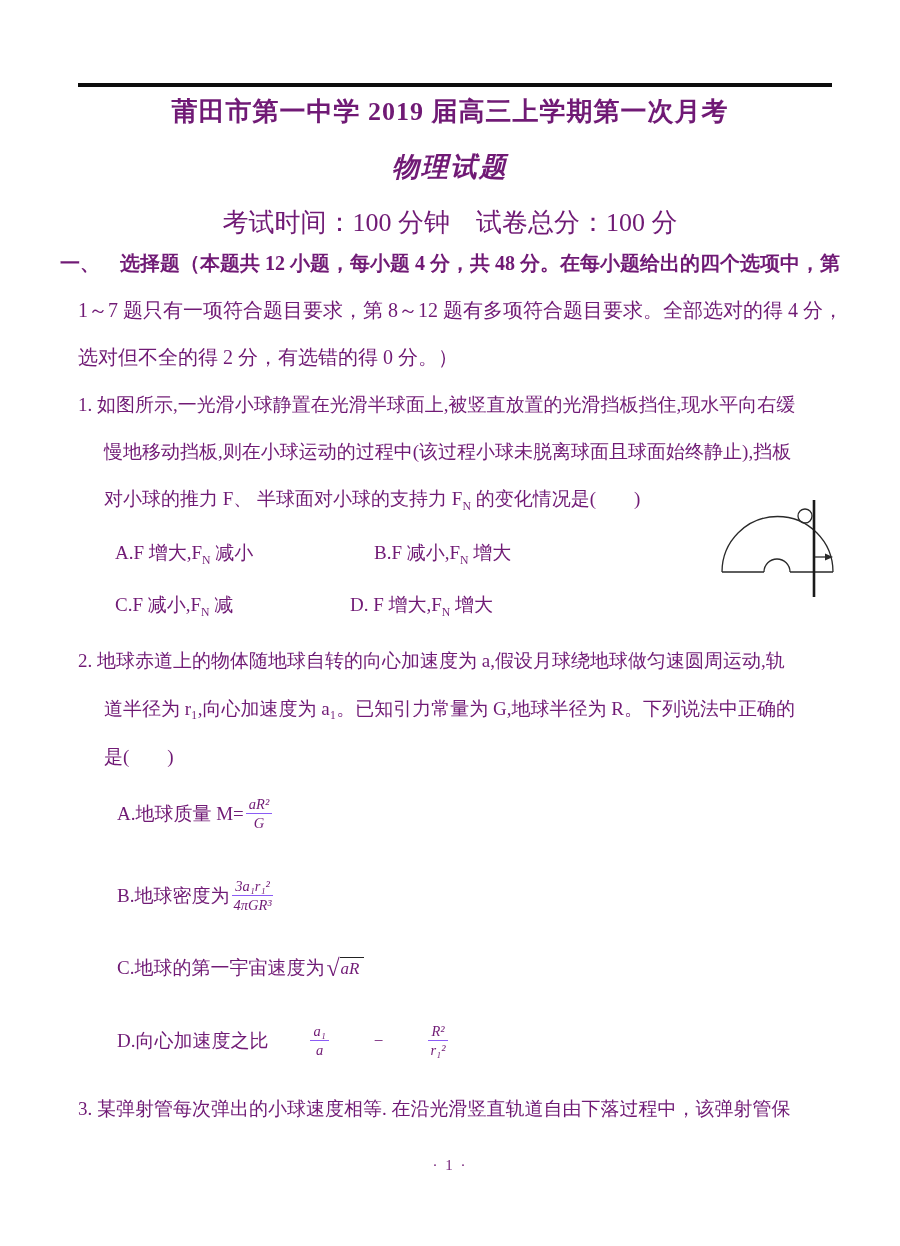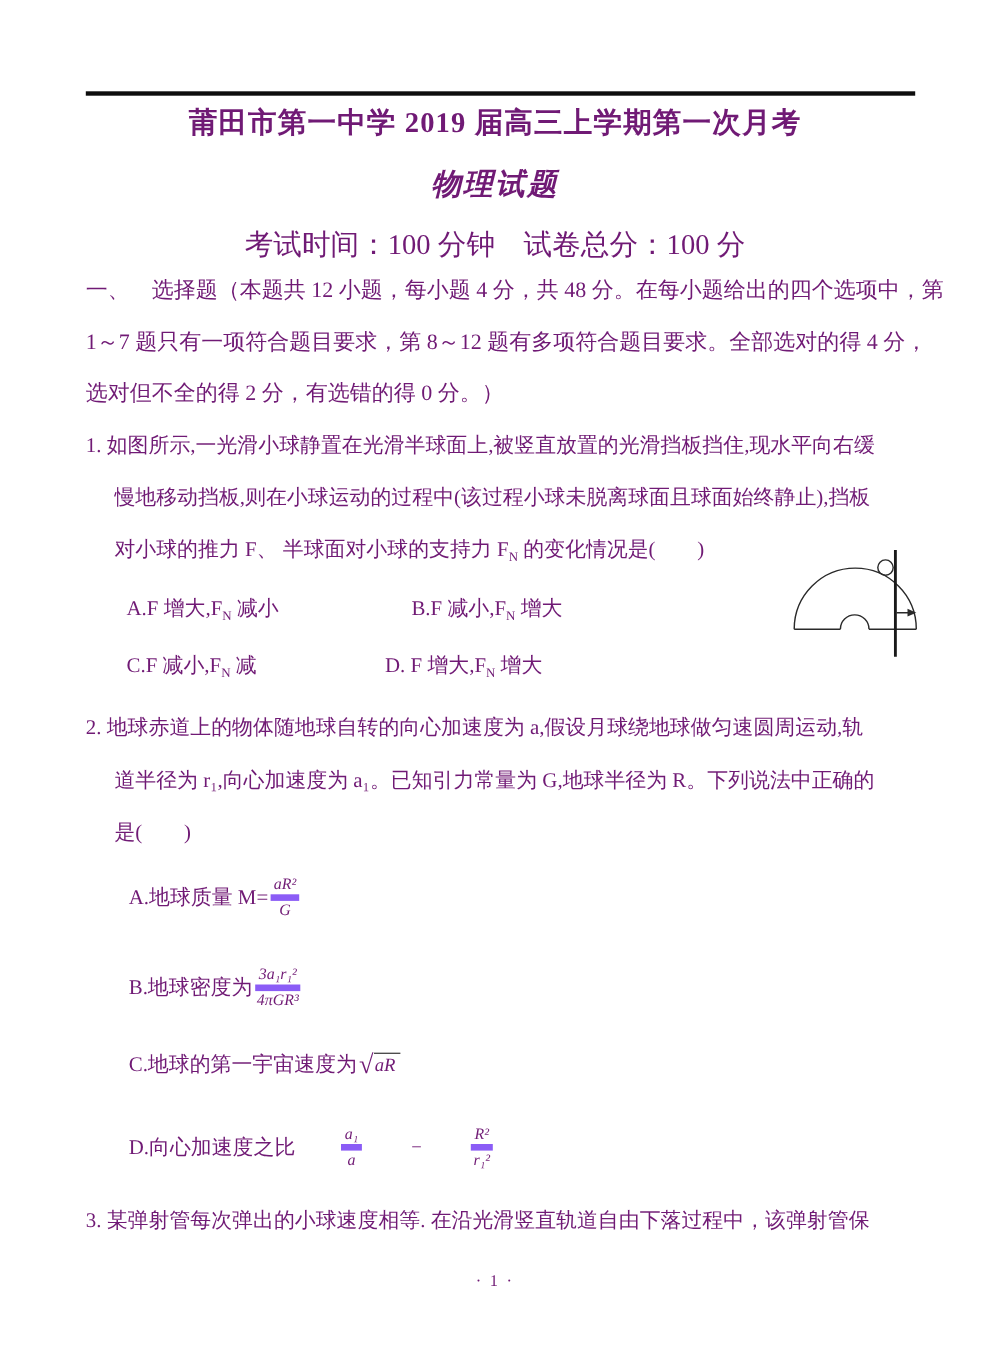--- a/index.html
+++ b/index.html
@@ -18,21 +18,21 @@
   .subtitle{font-size:27px;font-weight:600;letter-spacing:2px;font-style:italic;}
   .info{font-size:26px;}
   .body20{font-size:20px;}
   .body19{font-size:19px;}
   .optrow{font-size:19px;}
   sub{font-size:0.62em;}
   .fline{display:flex;align-items:center;font-size:19px;}
   .frac{display:inline-flex;flex-direction:column;align-items:center;
         font-style:italic;font-size:14.5px;line-height:1.25;margin:0 2px;
         vertical-align:middle;}
-  .frac .num{border-bottom:6px solid #8b5cf6;padding:0 3px;}
+  .frac .num{border-bottom:1px solid #8b5cf6;padding:0 3px;}
   .frac .den{padding:0 2px;}
   .radical{font-style:normal;font-size:24px;line-height:1;margin-left:2px;}
   .sqrt-body{border-top:1.6px solid #222;font-style:italic;font-size:17px;padding:1px 4px 0 1px;}
   .op{margin:0 3px;font-size:17px;}
   svg .thin{stroke:#2a2a2a;stroke-width:1.3;fill:none;}
   svg .board{stroke:#1a1a1a;stroke-width:2.6;}
   .footer{font-size:15px;letter-spacing:2px;}
 </style>
 </head>
 <body>
@@ -40,21 +40,21 @@
 <div class="page">
 
   <div class="rule"></div>
 
   <div class="abs center title" style="top:94px;">莆田市第一中学 2019 届高三上学期第一次月考</div>
 
   <div class="abs center subtitle" style="top:149px;">物理试题</div>
 
   <div class="abs center info" style="top:205px;">考试时间：100 分钟　试卷总分：100 分</div>
 
-  <div class="abs body20" style="left:78px;top:250px;">一、　选择题（本题共 12 小题，每小题 4 分，共 48 分。在每小题给出的四个选项中，第</div>
+  <div class="abs body20" style="left:60px;top:250px;font-weight:bold;">一、　选择题（本题共 12 小题，每小题 4 分，共 48 分。在每小题给出的四个选项中，第</div>
   <div class="abs body20" style="left:78px;top:297px;">1～7 题只有一项符合题目要求，第 8～12 题有多项符合题目要求。全部选对的得 4 分，</div>
   <div class="abs body20" style="left:78px;top:344px;">选对但不全的得 2 分，有选错的得 0 分。）</div>
 
   <div class="abs body19" style="left:78px;top:392px;">1. 如图所示,一光滑小球静置在光滑半球面上,被竖直放置的光滑挡板挡住,现水平向右缓</div>
   <div class="abs body19" style="left:104px;top:439px;">慢地移动挡板,则在小球运动的过程中(该过程小球未脱离球面且球面始终静止),挡板</div>
   <div class="abs body19" style="left:104px;top:486px;">
     <span>对小球的推力 F、 半球面对小球的支持力 F</span><sub>N</sub><span> 的变化情况是(　　)</span>
   </div>
 
   <div class="abs optrow" style="left:115px;top:540px;">

